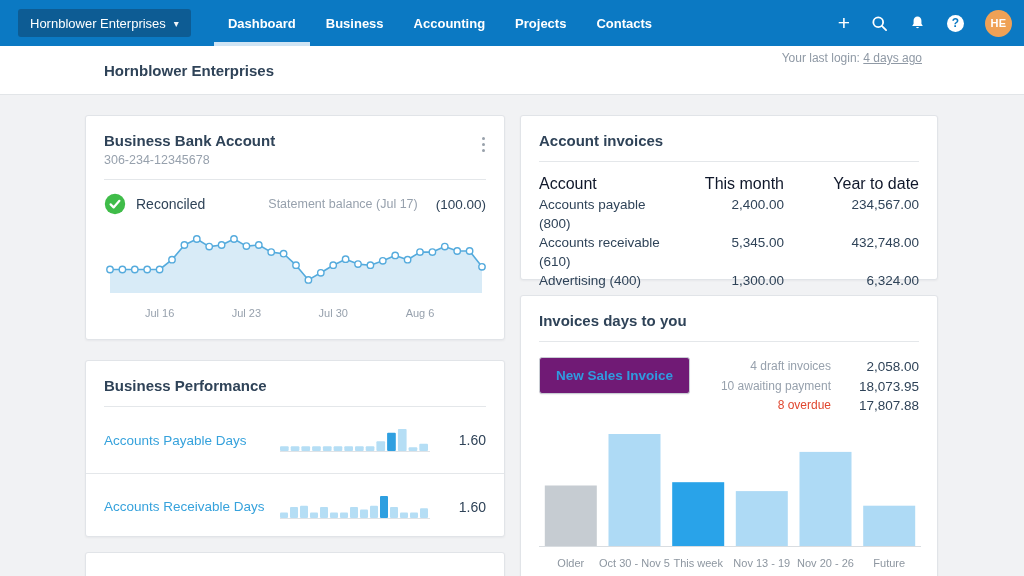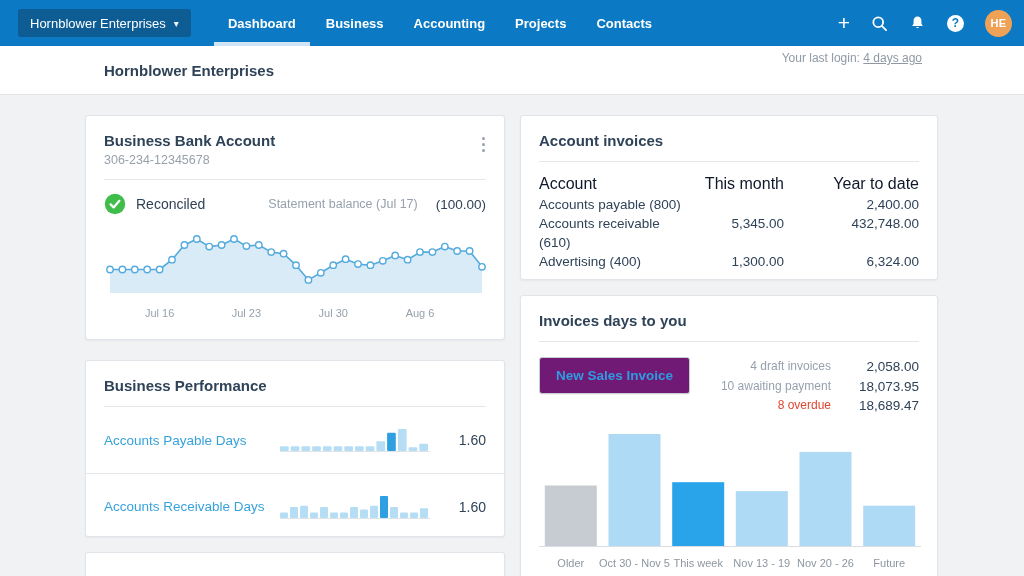--- a/index.html
+++ b/index.html
@@ -247,20 +247,21 @@
     <div class="hr"></div>
     <div class="wl-table">
       <div class="wl-row wl-head">
         <span class="wl-col-account">Account</span>
         <span class="wl-col-month">This month</span>
         <span class="wl-col-ytd">Year to date</span>
       </div>
       <div class="wl-row wl-body">
         <span class="wl-col-account">Accounts payable (800)</span>
         <span class="wl-col-month">2,400.00</span>
+        <span class="wl-col-ytd">234,567.00</span>
       </div>
       <div class="wl-row wl-body">
         <span class="wl-col-account">Accounts receivable (610)</span>
         <span class="wl-col-month">5,345.00</span>
         <span class="wl-col-ytd">432,748.00</span>
       </div>
       <div class="wl-row wl-body">
         <span class="wl-col-account">Advertising (400)</span>
         <span class="wl-col-month">1,300.00</span>
         <span class="wl-col-ytd">6,324.00</span>
@@ -279,21 +280,21 @@
         <div class="inv-stat">
           <span class="lbl">4 draft invoices</span>
           <span class="val">2,058.00</span>
         </div>
         <div class="inv-stat">
           <span class="lbl">10 awaiting payment</span>
           <span class="val">18,073.95</span>
         </div>
         <div class="inv-stat">
           <span class="lbl red">8 overdue</span>
-          <span class="val">18,689.47</span>
+          <span class="val">17,807.88</span>
         </div>
       </div>
     </div>
     <div class="inv-chart">
         <svg width="382" height="150" viewBox="0 0 382 150" style="display:block">
           <rect x="5.8" y="59.5" width="52" height="60.5" fill="#c6ccd2"></rect>
           <rect x="69.5" y="8.0" width="52" height="112.0" fill="#aedaf5"></rect>
           <rect x="133.2" y="56.2" width="52" height="63.8" fill="#29a3e9"></rect>
           <rect x="196.8" y="65.1" width="52" height="54.9" fill="#aedaf5"></rect>
           <rect x="260.5" y="25.9" width="52" height="94.1" fill="#aedaf5"></rect>

